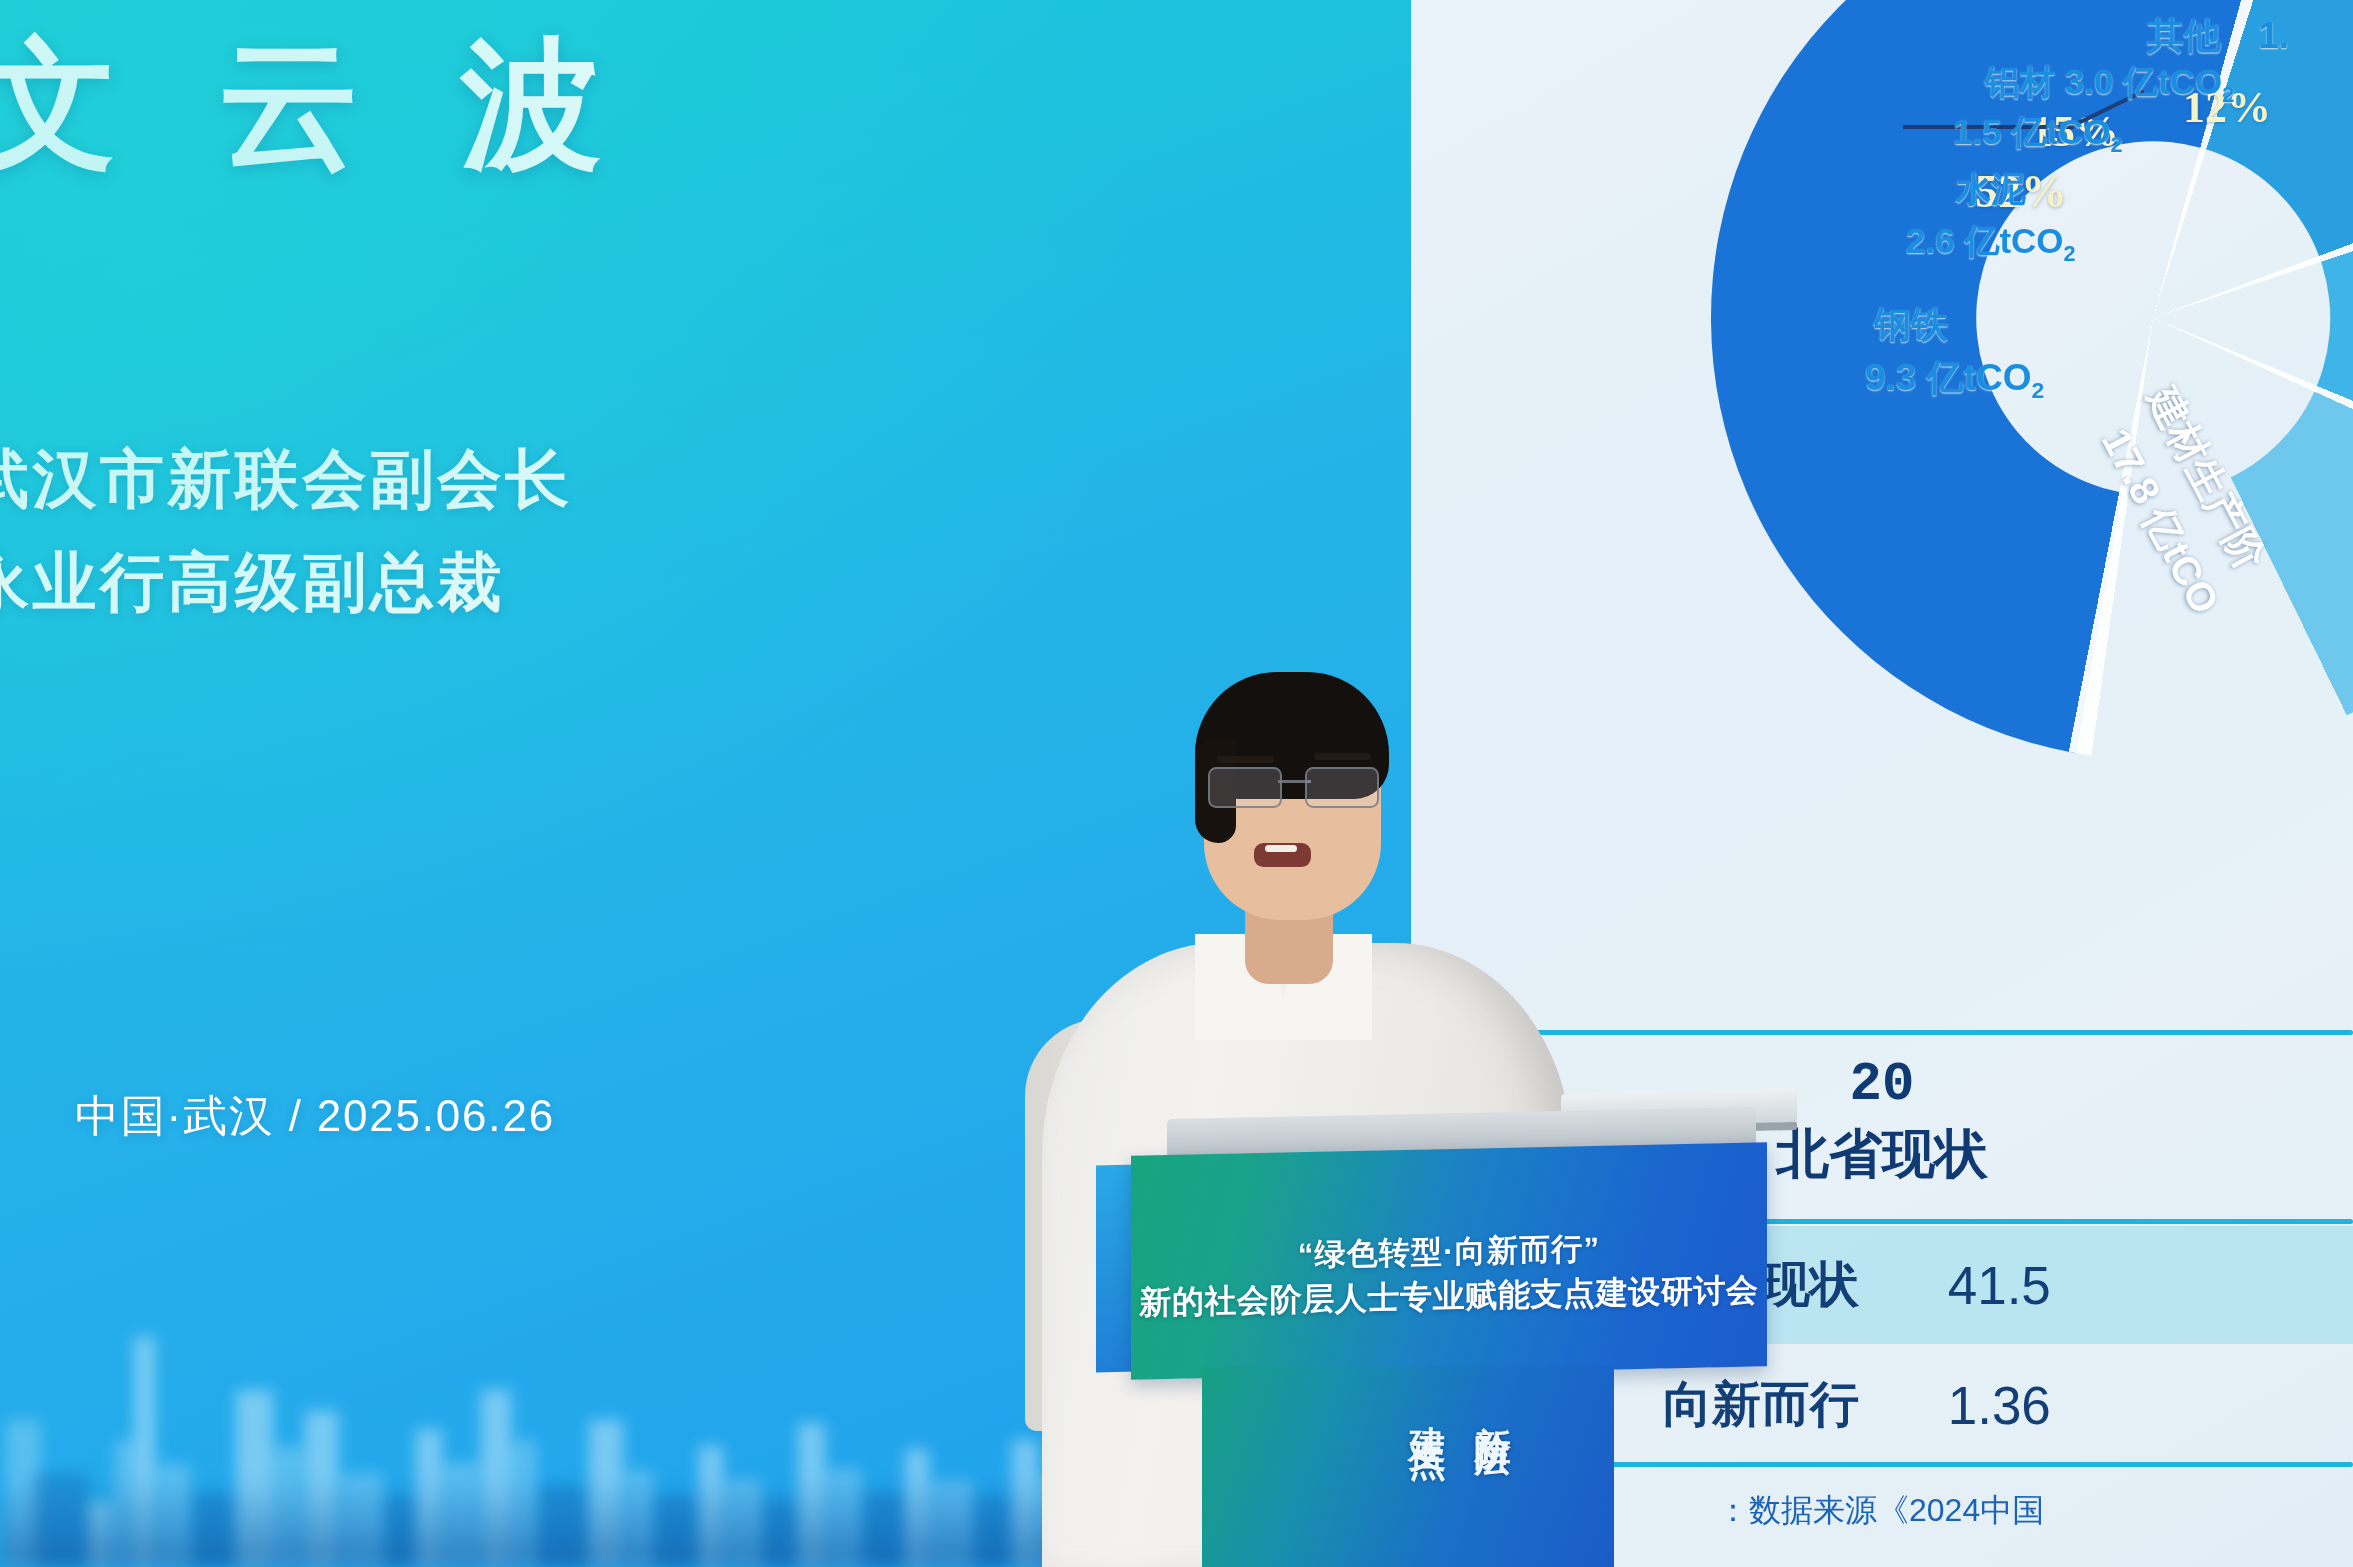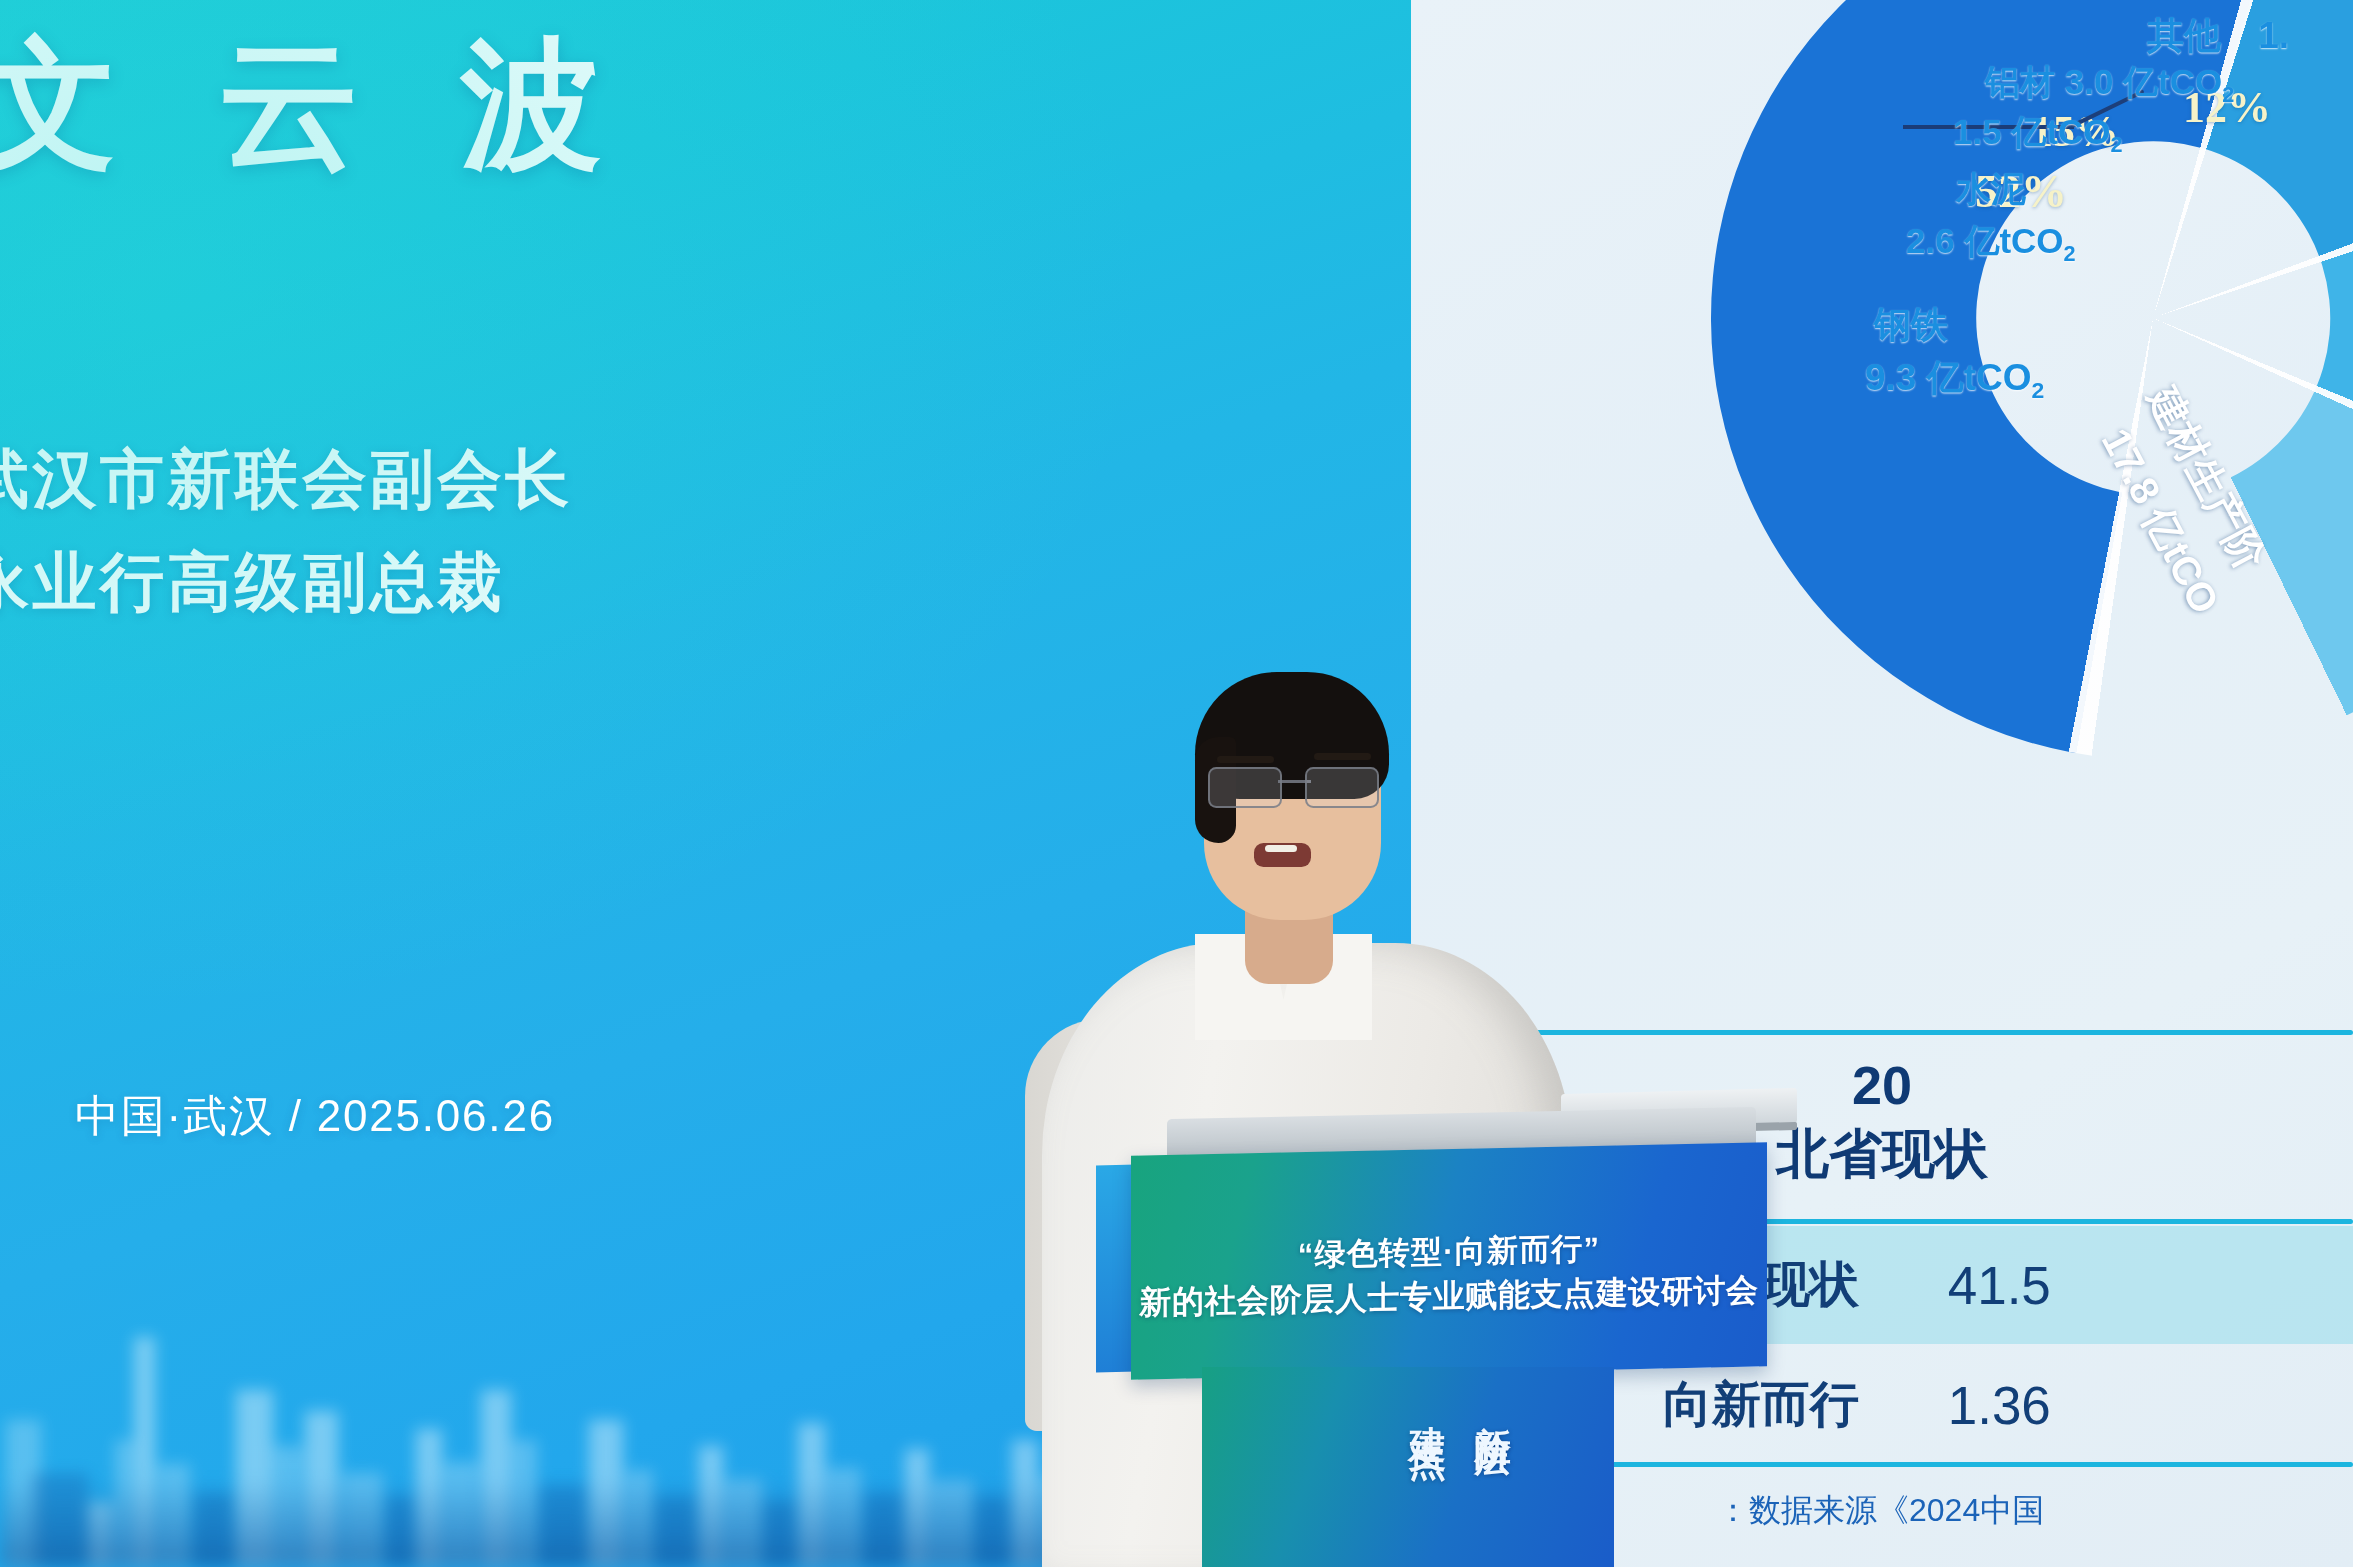--- a/index.html
+++ b/index.html
@@ -333,21 +333,21 @@
 
     <div class="arclab" style="left:773px;top:377px;font-size:40px;transform:rotate(62deg);transform-origin:left top;">
       <span>建材生产阶</span>
     </div>
     <div class="arclab" style="left:726px;top:419px;font-size:40px;transform:rotate(62deg);transform-origin:left top;">
       <span>17.8 亿tCO</span>
     </div>
 
     <div class="hr-accent" style="left:13px;top:1030px;width:929px;"></div>
 
-    <div class="hdrtitle" style="left:0;top:1054px;width:942px;font-size:54px;">20</div>
+    <div class="hdrtitle" style="left:0;top:1054px;width:942px;font-size:54px;font-family:Liberation Mono, monospace;">20</div>
     <div class="hdrtitle" style="left:0;top:1119px;width:942px;font-size:53px;">北省现状</div>
 
     <div class="hr-accent" style="left:13px;top:1219px;width:929px;"></div>
 
     <div class="tblrow tint" style="top:1226px;height:118px;">
       <div class="cell-l" style="font-size:49px;">现状</div>
       <div class="cell-r" style="font-size:53px;">41.5</div>
     </div>
 
     <div class="tblrow" style="top:1346px;height:118px;">

